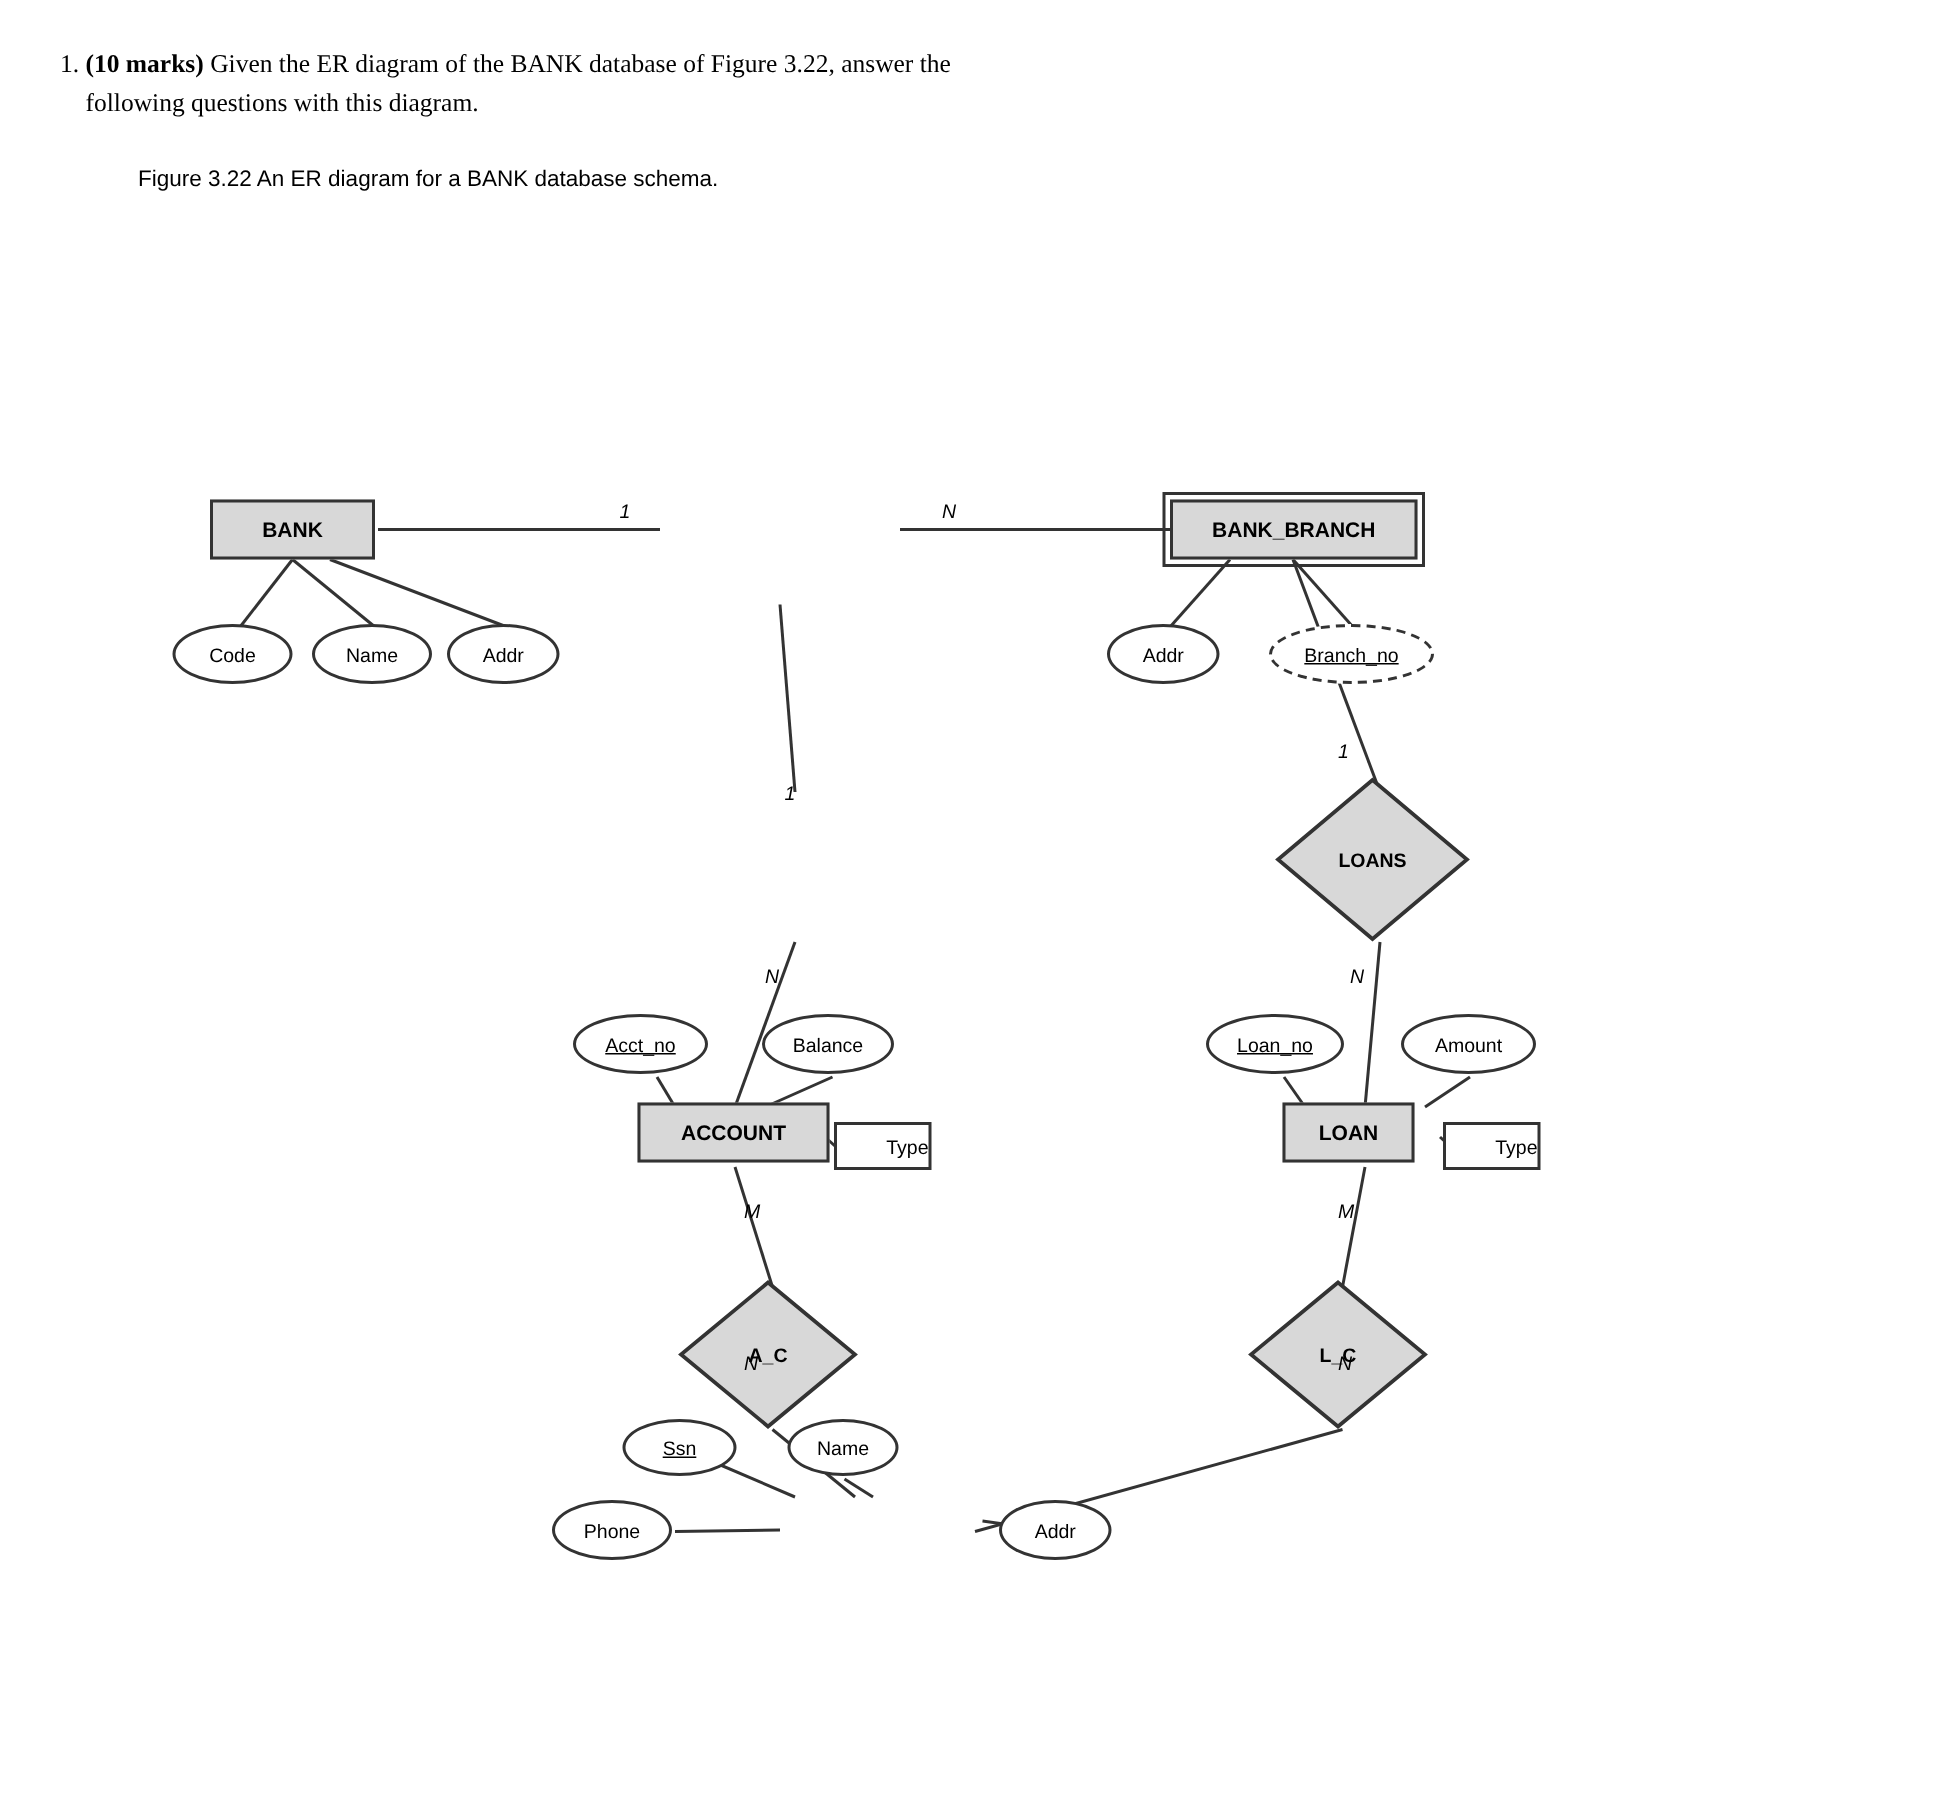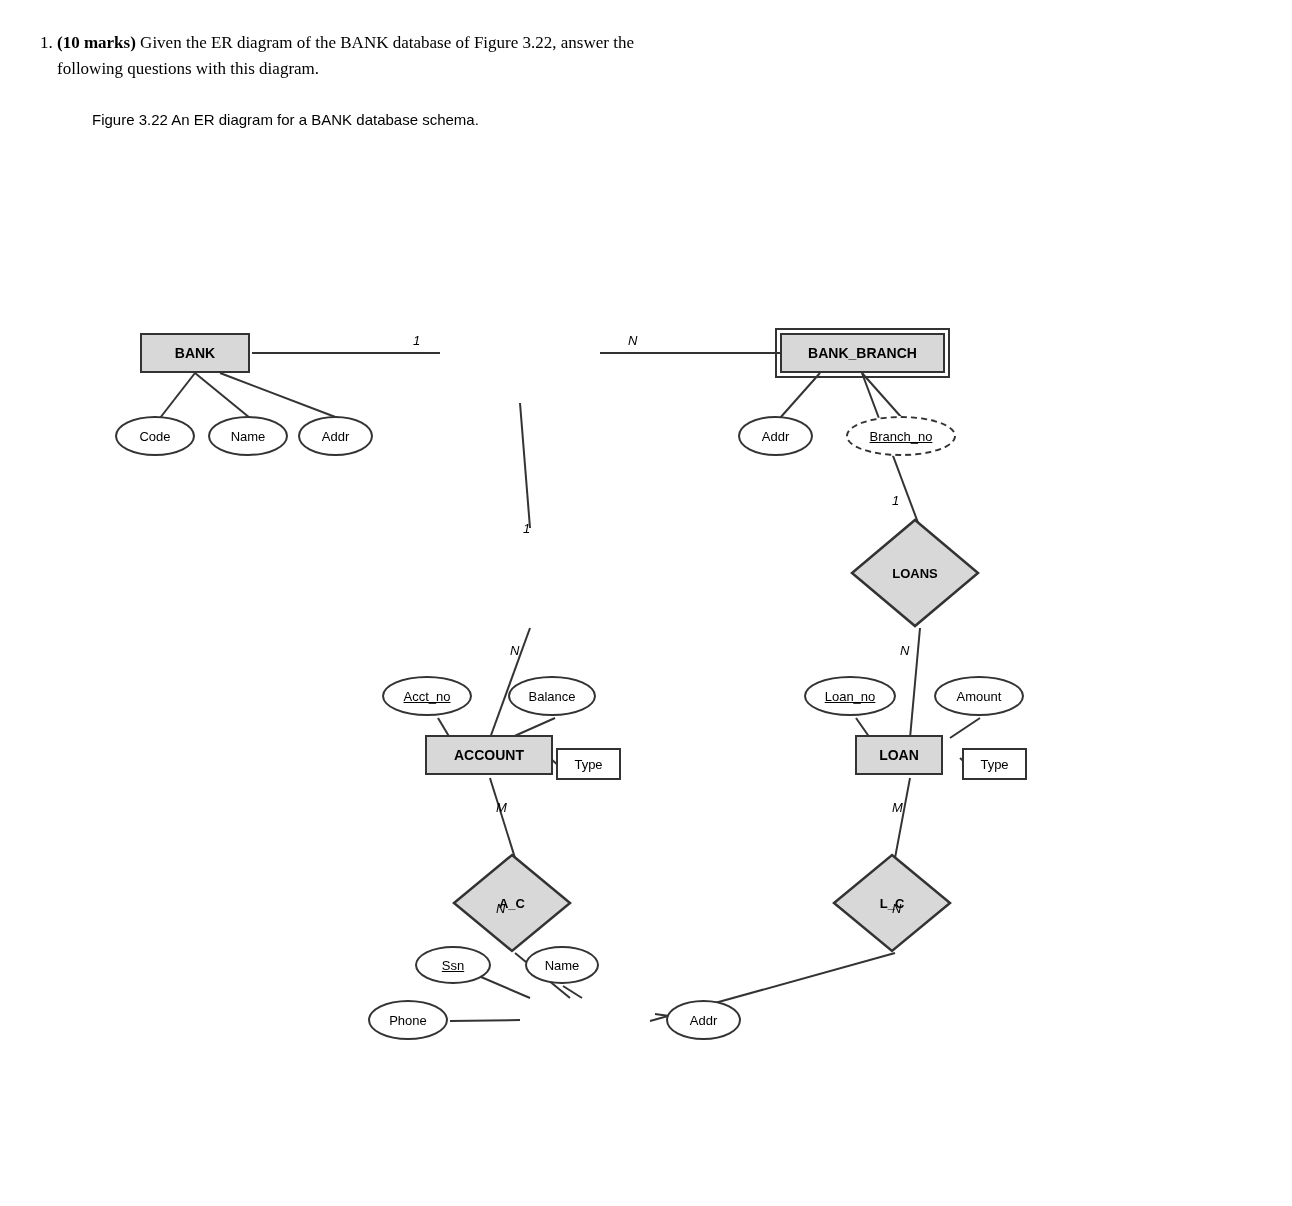--- a/index.html
+++ b/index.html
@@ -86,21 +86,21 @@
       font-style: italic;
     }
 
     
     .type-box {
       position: absolute;
       border: 2px solid #333;
       background: #fff;
       display: flex;
       align-items: center;
-      justify-content: center;
+      justify-content: flex-end;
       font-family: Arial, sans-serif;
       font-size: 13px;
     }
   </style>
 </head>
 <body>
 
 <div class="question-text">
   <span>1.</span>
   <strong>(10 marks)</strong>

